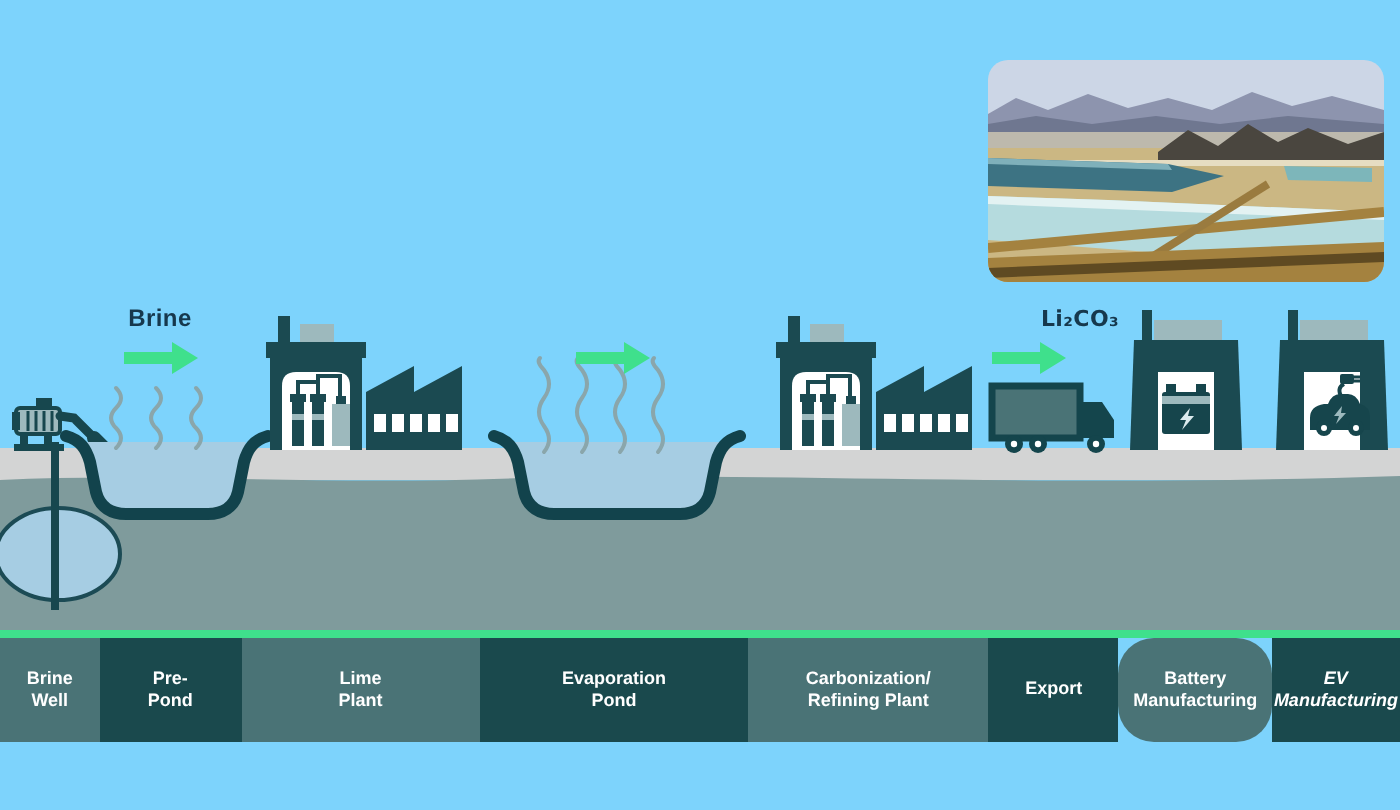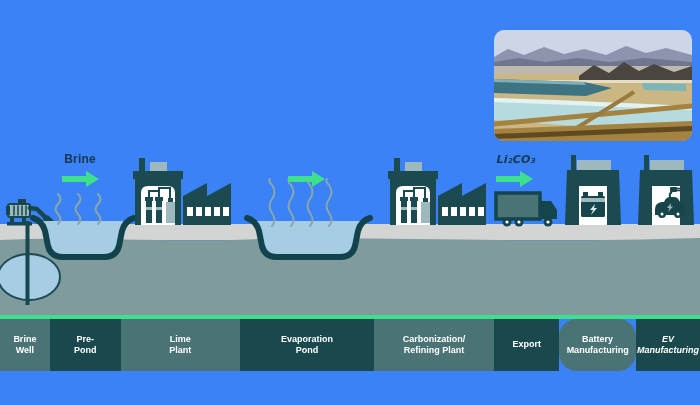--- a/index.html
+++ b/index.html
@@ -1,16 +1,16 @@
 <!DOCTYPE html>
 <html><head>
 <meta charset="utf-8">
 <style>
   html,body{margin:0;padding:0;background:#fff;}
-  #canvas{position:relative;width:700px;height:405px;background:#3b82f6;overflow:hidden;
+  #canvas{position:relative;width:700px;height:405px;background:#7dd3fc;overflow:hidden;
           font-family:"Liberation Sans",sans-serif;}
   #scene{position:absolute;left:0;top:0;}
   .flow-label{position:absolute;text-align:center;font-weight:bold;font-size:12px;
               color:#16384d;letter-spacing:.2px;}
   .flow-label.chem{font-family:"DejaVu Sans",sans-serif;font-size:11px;}
   #photo{position:absolute;left:494px;top:30px;width:198px;height:111px;border-radius:10px;
          overflow:hidden;}
   #stage-bar{position:absolute;left:0;top:315px;width:700px;height:56px;display:flex;
              border-top:4.5px solid #3fe08c;box-sizing:border-box;}
   .seg{height:100%;display:flex;align-items:center;justify-content:center;text-align:center;
@@ -165,21 +165,21 @@
       <polygon points="0,68 60,70 198,76 198,95 120,99 0,90" fill="#b5dbde"></polygon>
       <polygon points="0,68 60,70 198,76 198,80 0,72" fill="#e3f2f2"></polygon>
       <path d="M0,94 L198,76" stroke="#a4823f" stroke-width="5"></path>
       <path d="M62,111 L140,62" stroke="#9a7b3f" stroke-width="4"></path>
       <polygon points="0,99 198,91 198,111 0,111" fill="#a4823f"></polygon>
       <polygon points="0,104 198,96 198,101 0,109" fill="#5f4a22"></polygon>
     </svg>
   </div>
 
   <div class="flow-label" style="left:40px;top:152px;width:80px;">Brine</div>
-  <div class="flow-label chem" style="left:476px;top:153px;width:80px;font-style:italic;">Li₂CO₃</div>
+  <div class="flow-label chem" style="left:500px;top:153px;width:80px;">Li₂CO₃</div>
 
   <div id="stage-bar">
     <div class="seg medium" style="width:52px;">Brine
 Well</div>
     <div class="seg dark" style="width:74px;">Pre-
 Pond</div>
     <div class="seg medium" style="width:125px;">Lime
 Plant</div>
     <div class="seg dark" style="width:140px;text-align:center;">Evaporation
 Pond</div>

